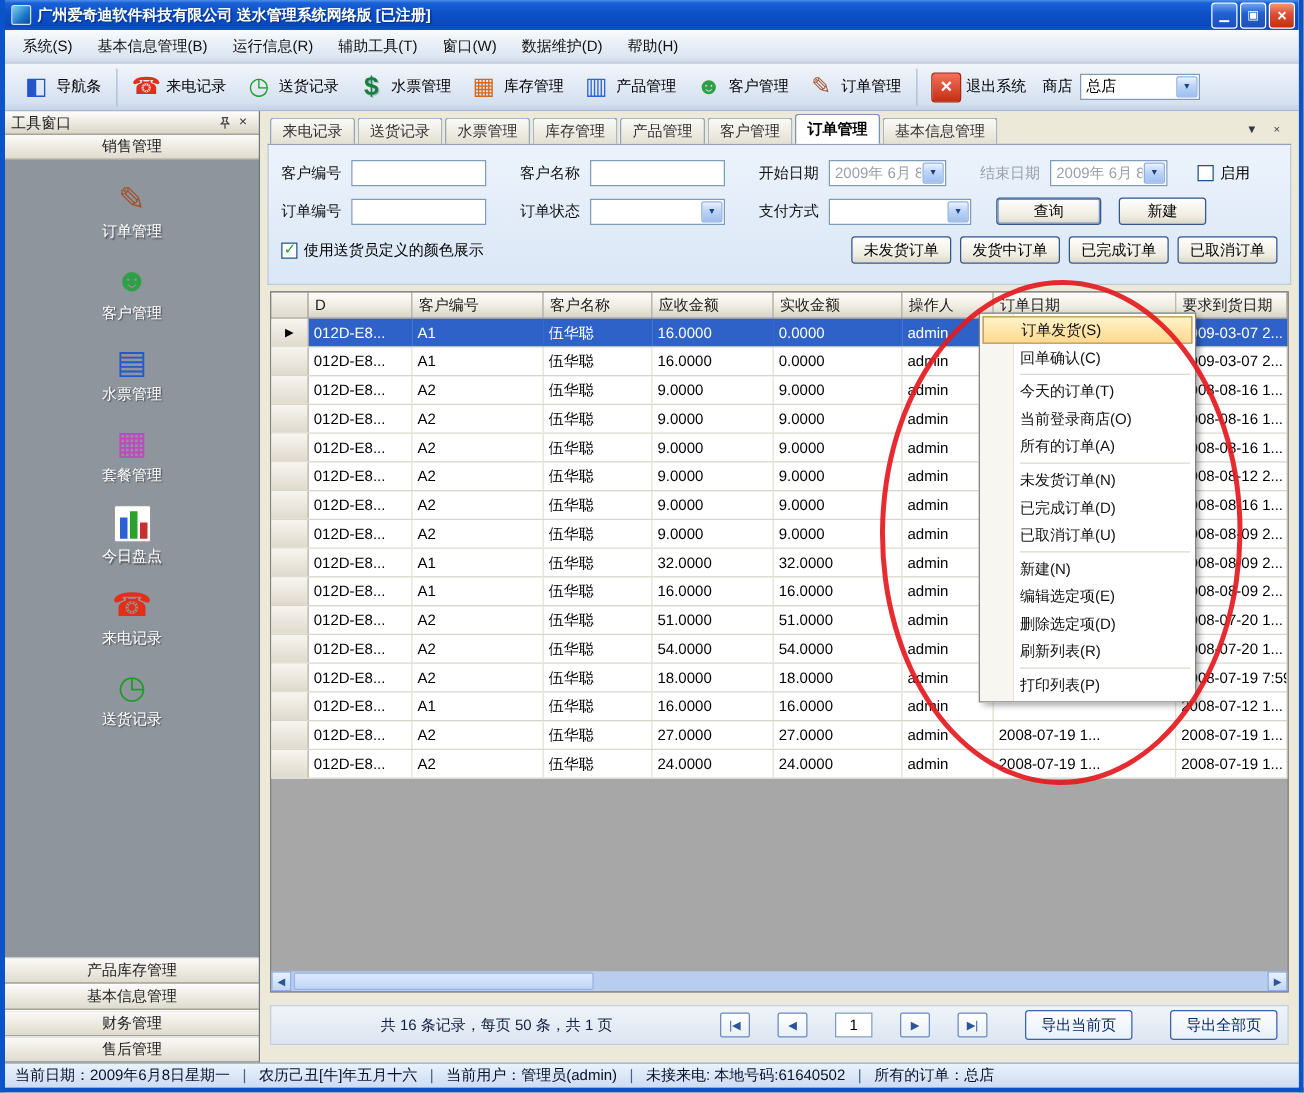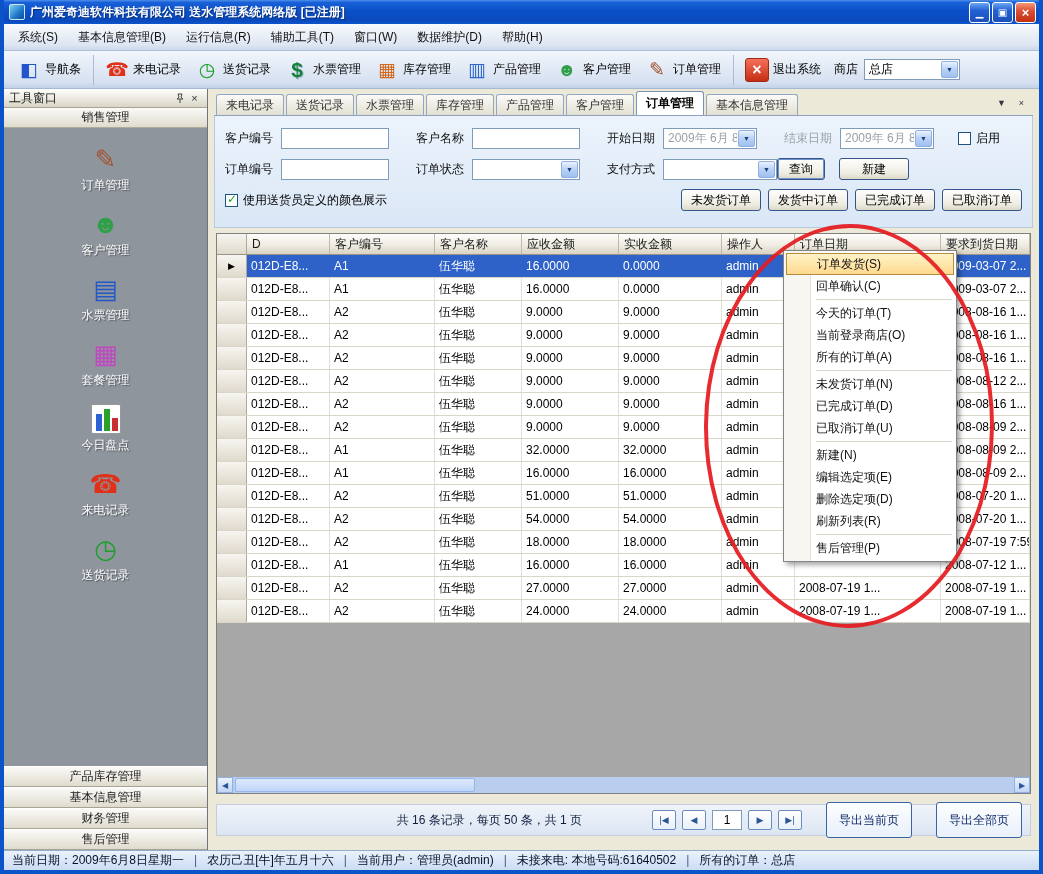--- a/index.html
+++ b/index.html
@@ -89,21 +89,21 @@
   .f-input{width:108px;height:21px;border:1px solid #7F9DB9;background:#fff;margin-left:8px;padding:0 3px;font-size:12px}
   .date-combo{width:94px;margin-left:8px}
   .sel-combo{width:108px;margin-left:8px}
   .pay-combo{width:114px;margin-left:8px}
   .checkbox{display:flex;align-items:center;gap:5px;margin-left:24px;cursor:pointer}
   .cb-box{width:13px;height:13px;background:#fff;border:1px solid #1D5281;position:relative;flex:0 0 auto}
   .checkbox.checked .cb-box::after{content:"✓";position:absolute;left:1px;top:-3px;font-size:12px;color:#21A121;font-weight:bold}
   .xp-btn{height:22px;padding:0 12px;border:1px solid #35568D;border-radius:3px;cursor:pointer;font-size:12px;
     background:linear-gradient(#FEFEFD,#EFEDE2 70%,#DCD8C8);color:#000;display:inline-flex;align-items:center;justify-content:center;white-space:nowrap}
   .xp-btn.primary{box-shadow:inset 0 0 0 1px #6F93C8}
-  .btn-query{width:48px}
+  .btn-query{margin-left:20px;width:84px}
   .btn-new{margin-left:14px;width:70px}
   .status-btns{margin-left:auto;display:flex;gap:7px}
   .status-btns .xp-btn{padding:0 9px}
   
   .grid-wrap{flex:1;min-height:0;margin:5px 2px 10px;background:#A7A7A7;border:1px solid #808080;position:relative;overflow:hidden}
   .grid-head{display:flex;height:21px;border-bottom:1px solid #99948A}
   .hcell{background:linear-gradient(#FEFDFB,#EFECE2 55%,#D8D3C4);border-right:1px solid #BEB9A8;
     display:flex;align-items:center;padding:0 5px;color:#1A1A1A;overflow:hidden;white-space:nowrap}
   .grid-row{display:flex;height:23px;background:#fff;border-bottom:1px solid #D9D6C9;cursor:pointer}
   .cell{padding:0 4px;display:flex;align-items:center;border-right:1px solid #E2DFD4;overflow:hidden;white-space:nowrap}
@@ -115,26 +115,26 @@
   .grid-row.selected .sel-col::after{content:"▶";font-size:9px;color:#000}
   
   .hscroll{position:absolute;left:0;right:0;bottom:0;height:16px;background:#B9CDEE;display:flex;align-items:center}
   .hs-arrow{width:16px;height:16px;flex:0 0 auto;background:linear-gradient(#EAF2FE,#C2D6F6);border:1px solid #8FB0E4;
     color:#2B5597;font-size:8px;display:flex;align-items:center;justify-content:center;cursor:pointer}
   .hs-arrow.right{margin-left:auto}
   .hs-thumb{position:absolute;left:18px;top:1px;width:240px;height:14px;border-radius:2px;cursor:grab;
     background:linear-gradient(#DCE9FC,#C0D6F8);border:1px solid #97B5E8}
   
   .pagination{flex:0 0 auto;height:32px;margin:0 2px 14px;display:flex;align-items:center;justify-content:flex-end;
-    gap:6px;padding:0 8px;background:linear-gradient(#F0F4FA,#DCE5F2);border:1px solid #C2CEE0}
+    gap:22px;padding:0 8px;background:linear-gradient(#F0F4FA,#DCE5F2);border:1px solid #C2CEE0}
   .pg-summary{margin-right:64px;color:#102040}
   .pg-btn{min-width:24px;height:20px;padding:0 3px;border:1px solid #6A8CBE;border-radius:2px;cursor:pointer;
     background:linear-gradient(#fff,#E8F0FA);color:#2B5597;font-size:9px;display:flex;align-items:center;justify-content:center}
   .pg-input{width:30px;height:20px;border:1px solid #7F9DB9;text-align:center;font-size:12px}
-  .export{margin-left:18px;height:36px;border-color:#3A62A8;background:linear-gradient(#FDFEFF,#E8F0FA);color:#0A2A6A}
+  .export{margin-left:8px;height:24px;border-color:#3A62A8;background:linear-gradient(#FDFEFF,#E8F0FA);color:#0A2A6A}
   
   .statusbar{height:20px;flex:0 0 auto;display:flex;align-items:center;padding:0 8px;white-space:nowrap;overflow:hidden;
     background:linear-gradient(#EAF2FD,#CCDCF2);border-top:1px solid #93ACCC;color:#07102A}
   .status-seg+.status-seg::before{content:"|";margin:0 10px;color:#4A5E80}
   
   .context-menu{position:absolute;left:783px;top:250px;width:174px;z-index:50;padding:2px;
     background:linear-gradient(90deg,#F7F6F1 0,#F7F6F1 26px,#E3E1D8 26px,#E3E1D8 27px,#FFF 27px);
     border:1px solid #838383;box-shadow:3px 3px 5px rgba(0,0,0,.35)}
   .cm-item{height:22px;line-height:22px;padding-left:30px;color:#111;position:relative;cursor:pointer;white-space:nowrap}
   .cm-item.highlighted{background:linear-gradient(#FFF3C8,#FFD98E);border:1px solid #B88A3C;height:22px;line-height:20px}
@@ -555,16 +555,16 @@
     <div class="cm-item">今天的订单(T)</div>
     <div class="cm-item">当前登录商店(O)</div>
     <div class="cm-item separator-after">所有的订单(A)</div>
     <div class="cm-item">未发货订单(N)</div>
     <div class="cm-item">已完成订单(D)</div>
     <div class="cm-item separator-after">已取消订单(U)</div>
     <div class="cm-item">新建(N)</div>
     <div class="cm-item">编辑选定项(E)</div>
     <div class="cm-item">删除选定项(D)</div>
     <div class="cm-item separator-after">刷新列表(R)</div>
-    <div class="cm-item">售后管理(P)</div>
+    <div class="cm-item">打印列表(P)</div>
 </div>
 
 <div class="red-annotation"></div>
 
 </body></html>

